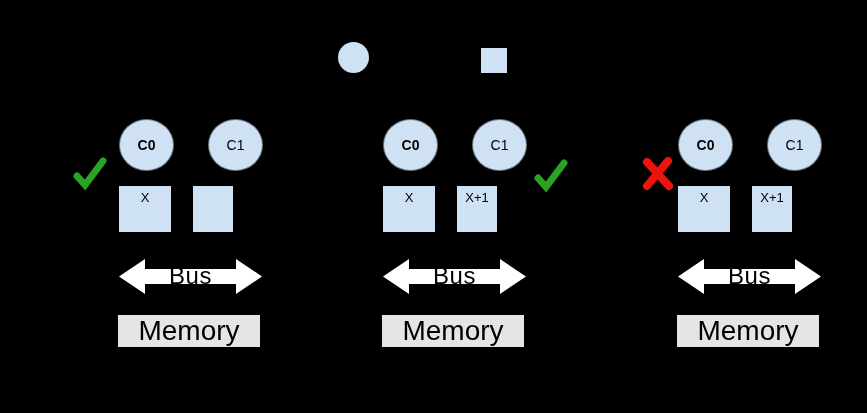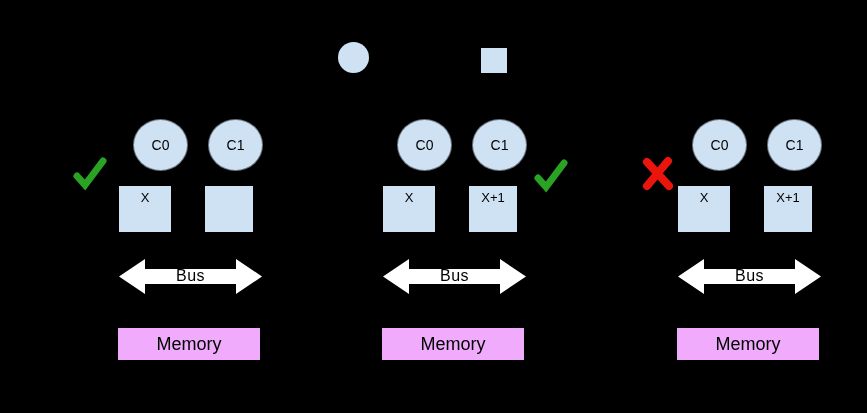--- a/index.html
+++ b/index.html
@@ -21,40 +21,40 @@
   #panel-1{left:118px;}
   #panel-2{left:382px;}
   #panel-3{left:677px;}
   
   .core{
     position:absolute;top:0;width:55px;height:52px;border-radius:50%;
     background:#cfe2f3;border:1px solid rgba(90,100,110,0.85);
     display:flex;align-items:center;justify-content:center;
     font-size:14px;box-sizing:border-box;
   }
-  .core.c0{left:15px;}
+  .core.c0{left:1px;font-weight:bold;}
   .core.c1{left:90px;text-align:center;}
   
   .cache{
     position:absolute;top:67px;height:46px;background:#cfe2f3;
     text-align:center;font-size:13px;padding-top:4px;box-sizing:border-box;
   }
   .cache.c0{left:1px;width:52px;}
-  .cache.c1{left:87px;width:48px;}
+  .cache.c1{left:75px;width:40px;}
   
   .bus{position:absolute;top:138px;left:0;width:145px;height:39px;}
   .bus svg{display:block;}
   .bus-label{
     position:absolute;top:50%;left:50%;transform:translate(-50%,-54%);
-    font-size:16px;letter-spacing:0.5px;
+    font-size:24px;letter-spacing:0.5px;
   }
   
   .memory{
-    position:absolute;top:209px;left:0;width:142px;height:32px;background:#f0abfc;
-    display:flex;align-items:center;justify-content:center;font-size:18px;
+    position:absolute;top:196px;left:0;width:142px;height:32px;background:#e5e5e5;
+    display:flex;align-items:center;justify-content:center;font-size:28px;
   }
   
   .mark{position:absolute;width:36px;height:36px;}
   #mark-1{left:72px;top:155px;}
   #mark-2{left:533px;top:157px;}
   #mark-3{left:640px;top:155px;}
 </style>
 </head>
 <body>
 

